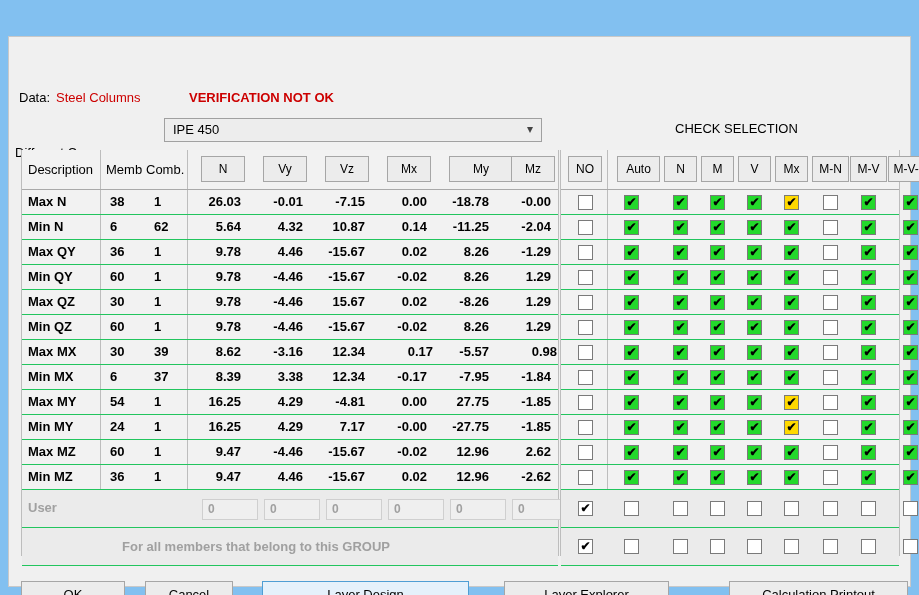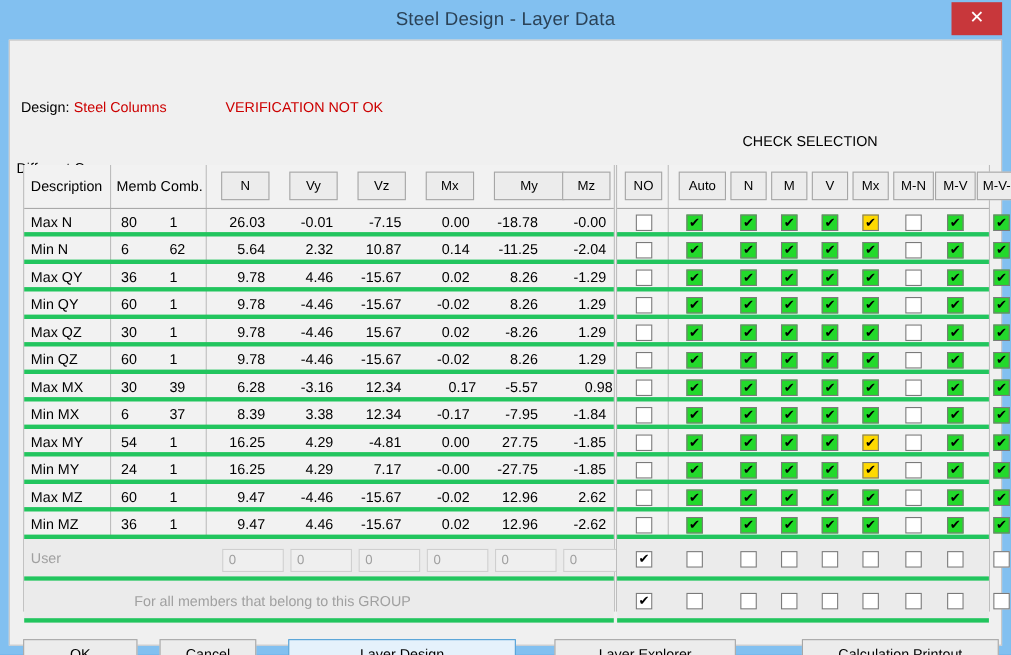--- a/index.html
+++ b/index.html
@@ -141,22 +141,23 @@
     text-align: center;
     line-height: 24px;
     cursor: pointer;
   }
 
   .drow {
     position: absolute;
     left: 0;
     width: 100%;
     height: 25px;
-    border-bottom: 4px solid #22c55e;
-    box-sizing: border-box;
+    border-bottom: 1px solid #22c55e;
+    box-sizing: border-box;
+    font-weight: bold;
   }
   .cell {
     position: absolute;
     font-size: 13px;
     color: #000;
     top: 4px;
     white-space: nowrap;
   }
   .cell.num { text-align: right; }
   .vsep {
@@ -215,33 +216,33 @@
   .btm-btn.focus {
     background: #e5f1fb;
     border: 1px solid #4f9ed4;
   }
 </style>
 </head>
 <body>
 
 <div class="window">
 
-  <div class="titlebar">
-    <div class="title-text">Steel Design - Layer Data</div>
-    <div class="close-btn">✕</div>
-  </div>
 
   <div class="client">
 
-    <div class="lbl" style="left:10px; top:53px;">Design:</div>
-    <div class="lbl red" style="left:58px; top:53px;">Steel Columns</div>
-    <div class="lbl red" style="left:196px; top:53px;">VERIFICATION NOT OK</div>
+    <div class="lbl" style="left:10px; top:53px;">Data:</div>
+    <div class="lbl red" style="left:47px; top:53px;">Steel Columns</div>
+    <div class="lbl red" style="left:180px; top:53px;font-weight:bold;">VERIFICATION NOT OK</div>
 
     <div class="lbl" style="left:6px; top:84px;margin-top:24px;">Different Cross</div>
 
+    <div class="combo">
+      <span class="cv">IPE 450</span>
+      <span class="carrow">▾</span>
+    </div>
 
     <div class="lbl" style="left:666px; top:84px;">CHECK SELECTION</div>
 
     <div class="grid-left">
       <div class="vsep" style="left:78px;"></div>
       <div class="vsep" style="left:165px;"></div>
 
       <div class="hdr-row">
         <div class="hdr-text" style="left:6px;">Description</div>
         <div class="hdr-text" style="left:84px;">Memb</div>
@@ -250,35 +251,35 @@
         <div class="hdr-btn" style="left:241px; width:44px;">Vy</div>
         <div class="hdr-btn" style="left:303px; width:44px;">Vz</div>
         <div class="hdr-btn" style="left:365px; width:44px;">Mx</div>
         <div class="hdr-btn" style="left:427px; width:64px;">My</div>
         <div class="hdr-btn" style="left:489px; width:44px;">Mz</div>
       </div>
 
       <div id="left-rows">
           <div class="drow" style="top: 40px;">
             <div class="cell" style="left: 6px;">Max N</div>
-            <div class="cell" style="left: 88px;">80</div>
+            <div class="cell" style="left: 88px;">38</div>
             <div class="cell" style="left: 132px;">1</div>
             <div class="cell num" style="left: 163px; width: 56px;">26.03</div>
             <div class="cell num" style="left: 225px; width: 56px;">-0.01</div>
             <div class="cell num" style="left: 287px; width: 56px;">-7.15</div>
             <div class="cell num" style="left: 349px; width: 56px;">0.00</div>
             <div class="cell num" style="left: 411px; width: 56px;">-18.78</div>
             <div class="cell num" style="left: 473px; width: 56px;">-0.00</div>
           </div>
           <div class="drow" style="top: 65px;">
             <div class="cell" style="left: 6px;">Min N</div>
             <div class="cell" style="left: 88px;">6</div>
             <div class="cell" style="left: 132px;">62</div>
             <div class="cell num" style="left: 163px; width: 56px;">5.64</div>
-            <div class="cell num" style="left: 225px; width: 56px;">2.32</div>
+            <div class="cell num" style="left: 225px; width: 56px;">4.32</div>
             <div class="cell num" style="left: 287px; width: 56px;">10.87</div>
             <div class="cell num" style="left: 349px; width: 56px;">0.14</div>
             <div class="cell num" style="left: 411px; width: 56px;">-11.25</div>
             <div class="cell num" style="left: 473px; width: 56px;">-2.04</div>
           </div>
           <div class="drow" style="top: 90px;">
             <div class="cell" style="left: 6px;">Max QY</div>
             <div class="cell" style="left: 88px;">36</div>
             <div class="cell" style="left: 132px;">1</div>
             <div class="cell num" style="left: 163px; width: 56px;">9.78</div>
@@ -318,21 +319,21 @@
             <div class="cell num" style="left: 225px; width: 56px;">-4.46</div>
             <div class="cell num" style="left: 287px; width: 56px;">-15.67</div>
             <div class="cell num" style="left: 349px; width: 56px;">-0.02</div>
             <div class="cell num" style="left: 411px; width: 56px;">8.26</div>
             <div class="cell num" style="left: 473px; width: 56px;">1.29</div>
           </div>
           <div class="drow" style="top: 190px;">
             <div class="cell" style="left: 6px;">Max MX</div>
             <div class="cell" style="left: 88px;">30</div>
             <div class="cell" style="left: 132px;">39</div>
-            <div class="cell num" style="left: 163px; width: 56px;">6.28</div>
+            <div class="cell num" style="left: 163px; width: 56px;">8.62</div>
             <div class="cell num" style="left: 225px; width: 56px;">-3.16</div>
             <div class="cell num" style="left: 287px; width: 56px;">12.34</div>
             <div class="cell num" style="left: 355px; width: 56px;">0.17</div>
             <div class="cell num" style="left: 411px; width: 56px;">-5.57</div>
             <div class="cell num" style="left: 479px; width: 56px;">0.98</div>
           </div>
           <div class="drow" style="top: 215px;">
             <div class="cell" style="left: 6px;">Min MX</div>
             <div class="cell" style="left: 88px;">6</div>
             <div class="cell" style="left: 132px;">37</div>

